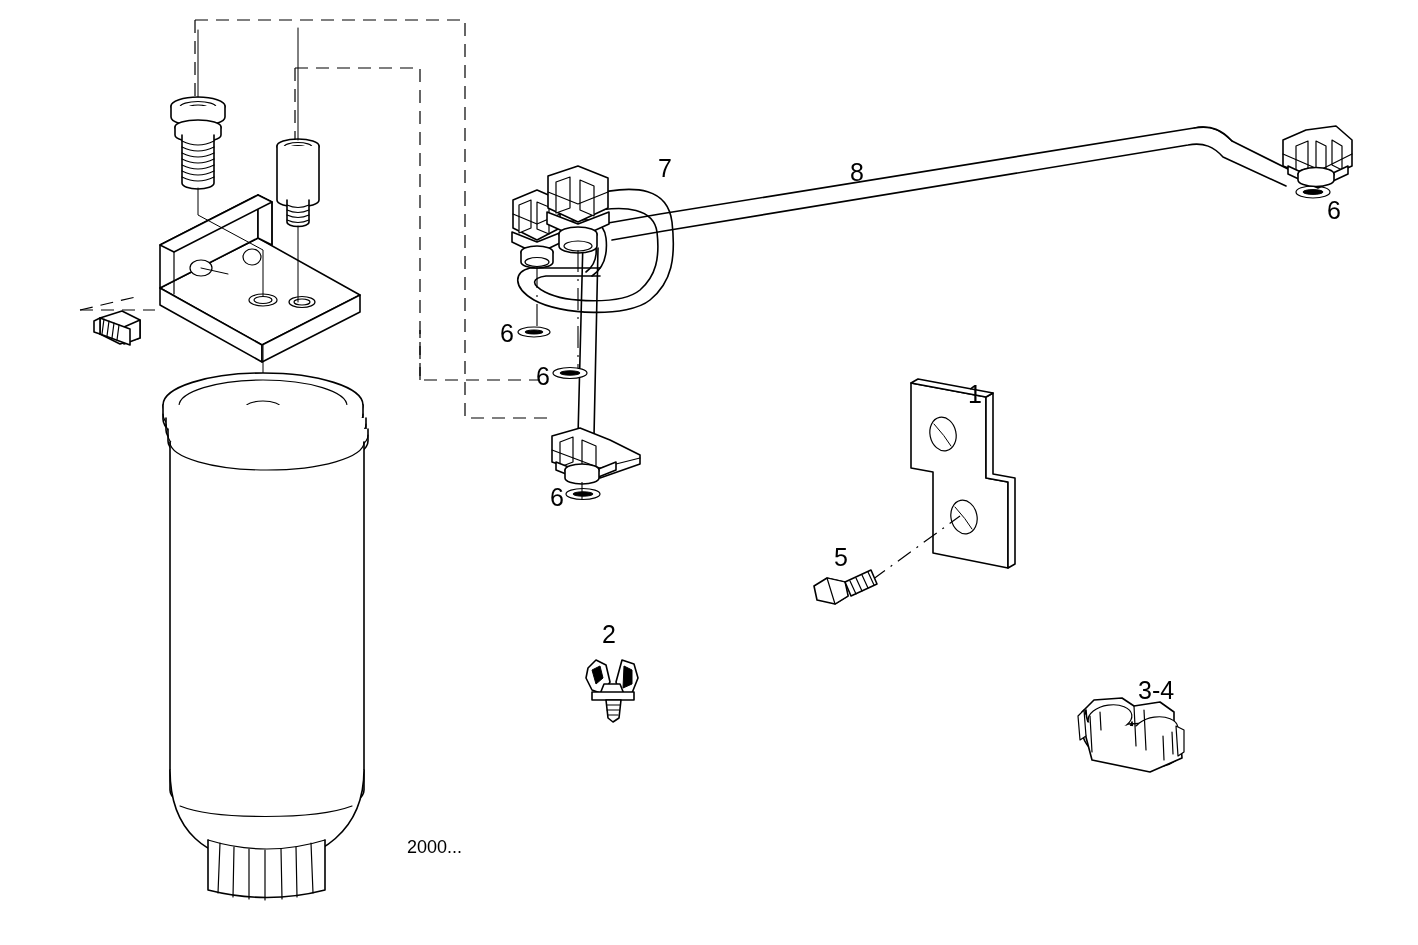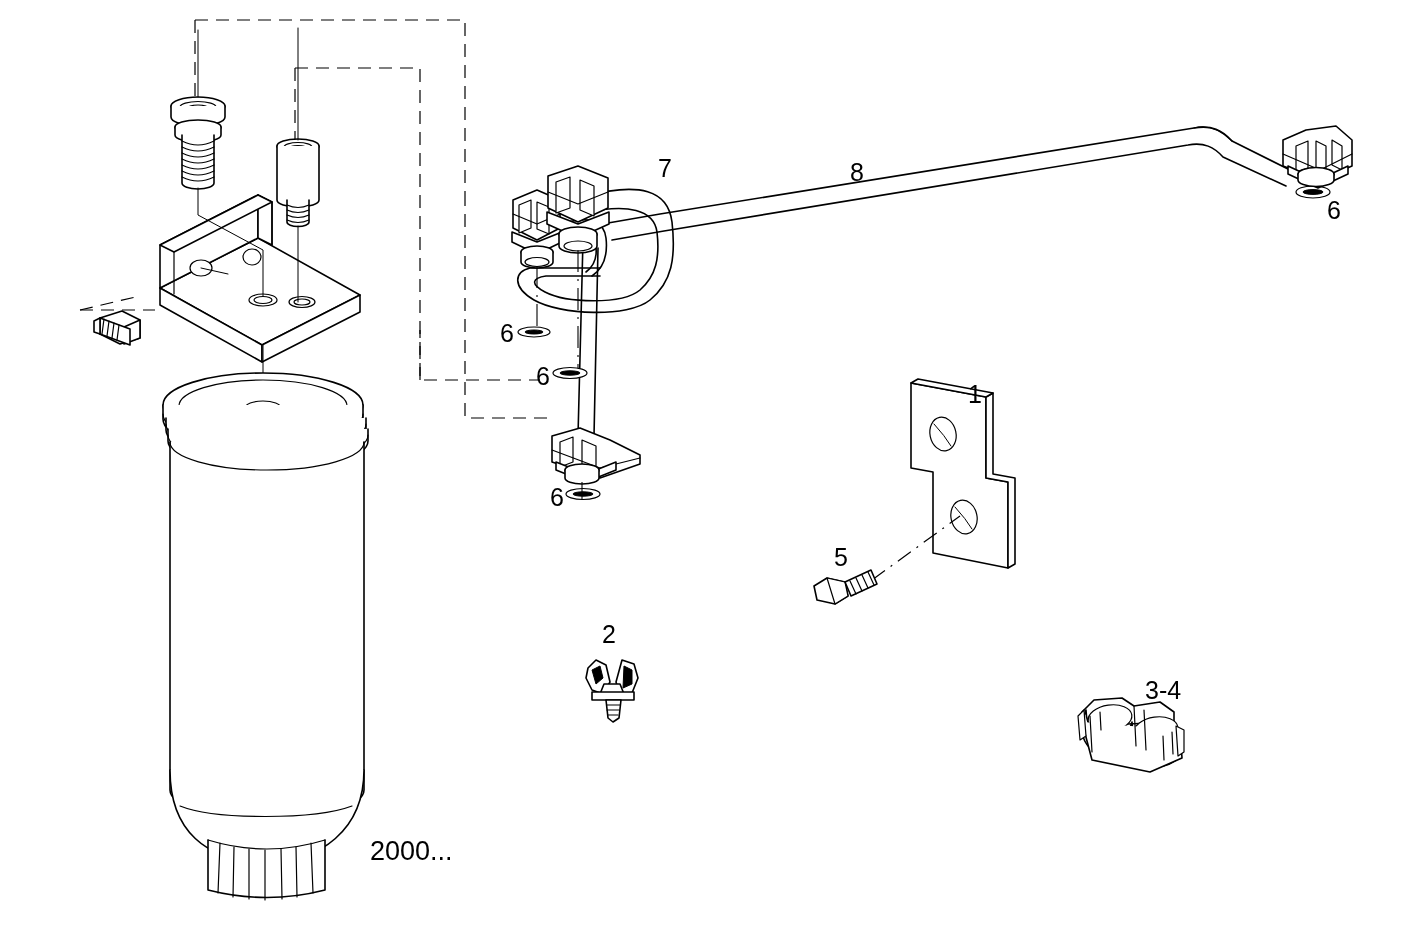--- a/index.html
+++ b/index.html
@@ -40,25 +40,26 @@
     white-space: nowrap;
     pointer-events: auto;
     line-height: 1;
   }
   .callout.big {
     font-size: 25px;
   }
   .footnote {
     position: absolute;
     font-family: "Liberation Sans", sans-serif;
-    font-size: 27px;
+    font-size: 18px;
     color: #000000;
     white-space: nowrap;
     pointer-events: auto;
     line-height: 1;
+    margin-left: 37px;
   }
   svg .ln {
     fill: none;
     stroke: #000000;
     stroke-width: 1.6;
     stroke-linecap: round;
     stroke-linejoin: round;
   }
   svg .ln-thin {
     fill: none;
@@ -402,21 +403,21 @@
       </g>
       <path class="fillw-thin" d="M1084 710 L1078 716 L1080 740 L1086 736 Z"></path>
       <path class="fillw-thin" d="M1176 726 L1184 730 L1184 752 L1178 756 Z"></path>
     </g>
 
   </svg>
 
   <div class="callout-layer">
     <div class="callout big" style="left:968px; top:382px;">1</div>
     <div class="callout big" style="left:602px; top:622px;">2</div>
-    <div class="callout big" style="left:1138px; top:678px;margin-left:7px;">3-4</div>
+    <div class="callout big" style="left:1138px; top:678px;">3-4</div>
     <div class="callout big" style="left:834px; top:545px;">5</div>
     <div class="callout big" style="left:500px; top:321px;">6</div>
     <div class="callout big" style="left:536px; top:364px;">6</div>
     <div class="callout big" style="left:550px; top:485px;">6</div>
     <div class="callout big" style="left:1327px; top:198px;">6</div>
     <div class="callout big" style="left:658px; top:156px;">7</div>
     <div class="callout big" style="left:850px; top:160px;">8</div>
 
     <div class="footnote" style="left:370px; top:838px;">2000...</div>
   </div>

